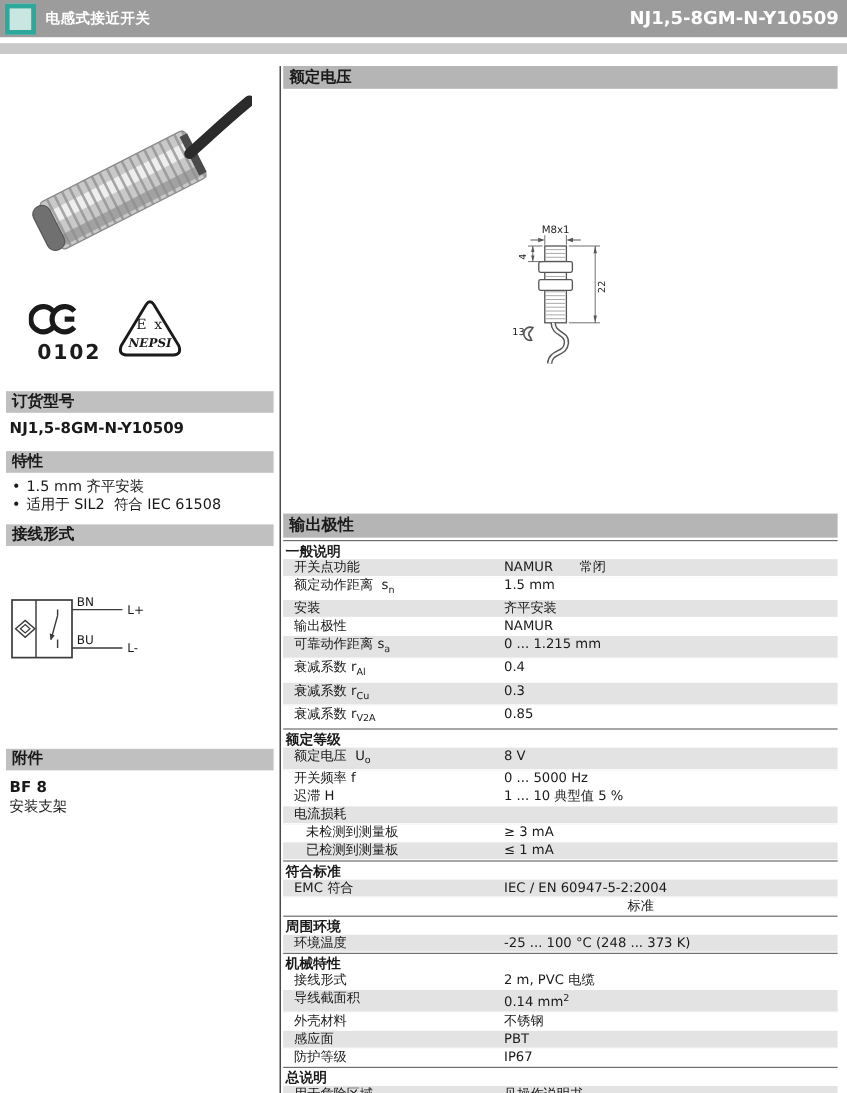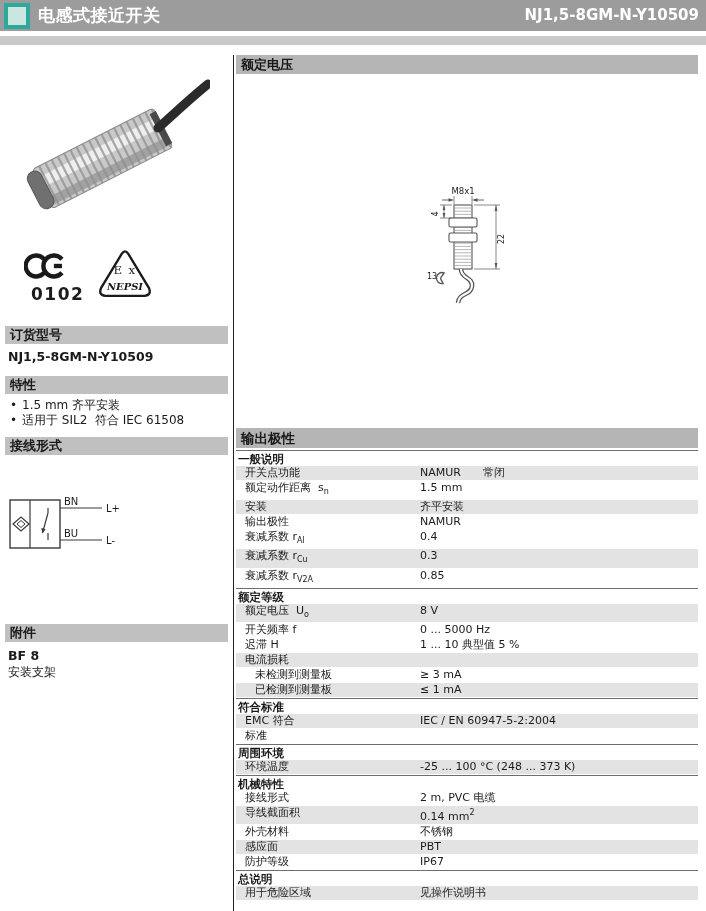--- a/index.html
+++ b/index.html
@@ -7,40 +7,40 @@
     width:706px;height:911px;position:relative;background:#ffffff;
     font-family:"DejaVu Sans","Liberation Sans",sans-serif;color:#1a1a1a;
     overflow:hidden;
   }
   .abs{position:absolute;}
   
   .topbar{position:absolute;left:0;top:0;width:706px;height:31px;background:#9c9c9c;}
   .brand-sq{position:absolute;left:4px;top:3px;width:18px;height:18px;
     border:4px solid #2fa79a;background:#c9e6e0;}
   .topbar h1{position:absolute;left:38px;top:0;margin:0;height:40px;line-height:31px;
-    font-size:17px;font-weight:bold;color:#ffffff;letter-spacing:.5px;}
+    font-size:12px;font-weight:bold;color:#ffffff;letter-spacing:.5px;}
   .topbar .pcode{position:absolute;right:7px;top:0;height:31px;line-height:31px;
     font-size:15px;font-weight:bold;color:#ffffff;}
   .subbar{position:absolute;left:0;top:36px;width:706px;height:9px;background:#c9c9c9;}
   .vdivider{position:absolute;left:233px;top:55px;width:1px;height:856px;background:#1f1f1f;}
   
   .bar{position:absolute;left:5px;width:223px;height:18px;background:#c0c0c0;
     font-size:13px;font-weight:bold;line-height:18px;padding-left:5px;box-sizing:border-box;}
   .rbar{position:absolute;left:236px;width:462px;height:19px;background:#b5b5b5;
     font-size:13px;font-weight:bold;line-height:19px;padding-left:5px;box-sizing:border-box;}
   .btxt{font-size:12px;line-height:15px;white-space:pre-wrap;}
   .bold{font-weight:bold;}
   ul.features{list-style:none;margin:0;padding:0;position:absolute;left:8px;top:398px;width:216px;}
   ul.features li{font-size:12px;line-height:15px;white-space:pre-wrap;padding-left:14px;position:relative;}
   ul.features li:before{content:"•";position:absolute;left:2px;}
   
   #tech-table{position:absolute;left:236px;top:450px;width:462px;}
   .sec-title{font-weight:bold;font-size:11.5px;height:14px;line-height:14px;
     border-top:1px solid #6e6e6e;padding:1px 0 0 2px;background:#fff;}
-  .t-row{display:flex;min-height:14px;line-height:14px;font-size:11px;border-bottom:1px solid #ffffff;}
+  .t-row{display:flex;min-height:14px;line-height:14px;font-size:11px;border-bottom:1px solid #ffffff;justify-content:flex-end;}
   .t-row.shaded{background:#e3e3e3;}
   .t-label{width:184px;padding-left:9px;box-sizing:border-box;white-space:pre-wrap;}
   .t-row.indent1 .t-label{padding-left:19px;}
   .t-value{flex:1;white-space:pre-wrap;}
   sub,sup{font-size:8px;}
   
   .ce-num{position:absolute;left:31px;top:284px;font-size:17px;font-weight:600;
     letter-spacing:1.5px;color:#1c1c1c;}
   svg text{font-family:"DejaVu Sans","Liberation Sans",sans-serif;fill:#1a1a1a;}
   svg text.serif{font-family:"DejaVu Serif","Liberation Serif",serif;}
@@ -148,20 +148,24 @@
       <div class="t-value">1.5 mm</div>
     </div>
     <div class="t-row shaded">
       <div class="t-label">安装</div>
       <div class="t-value">齐平安装</div>
     </div>
     <div class="t-row">
       <div class="t-label">输出极性</div>
       <div class="t-value">NAMUR</div>
     </div>
+    <div class="t-row shaded">
+      <div class="t-label">可靠动作距离 s<sub>a</sub></div>
+      <div class="t-value">0 ... 1.215 mm</div>
+    </div>
     <div class="t-row">
       <div class="t-label">衰减系数 r<sub>Al</sub></div>
       <div class="t-value">0.4</div>
     </div>
     <div class="t-row shaded">
       <div class="t-label">衰减系数 r<sub>Cu</sub></div>
       <div class="t-value">0.3</div>
     </div>
     <div class="t-row">
       <div class="t-label">衰减系数 r<sub>V2A</sub></div>

